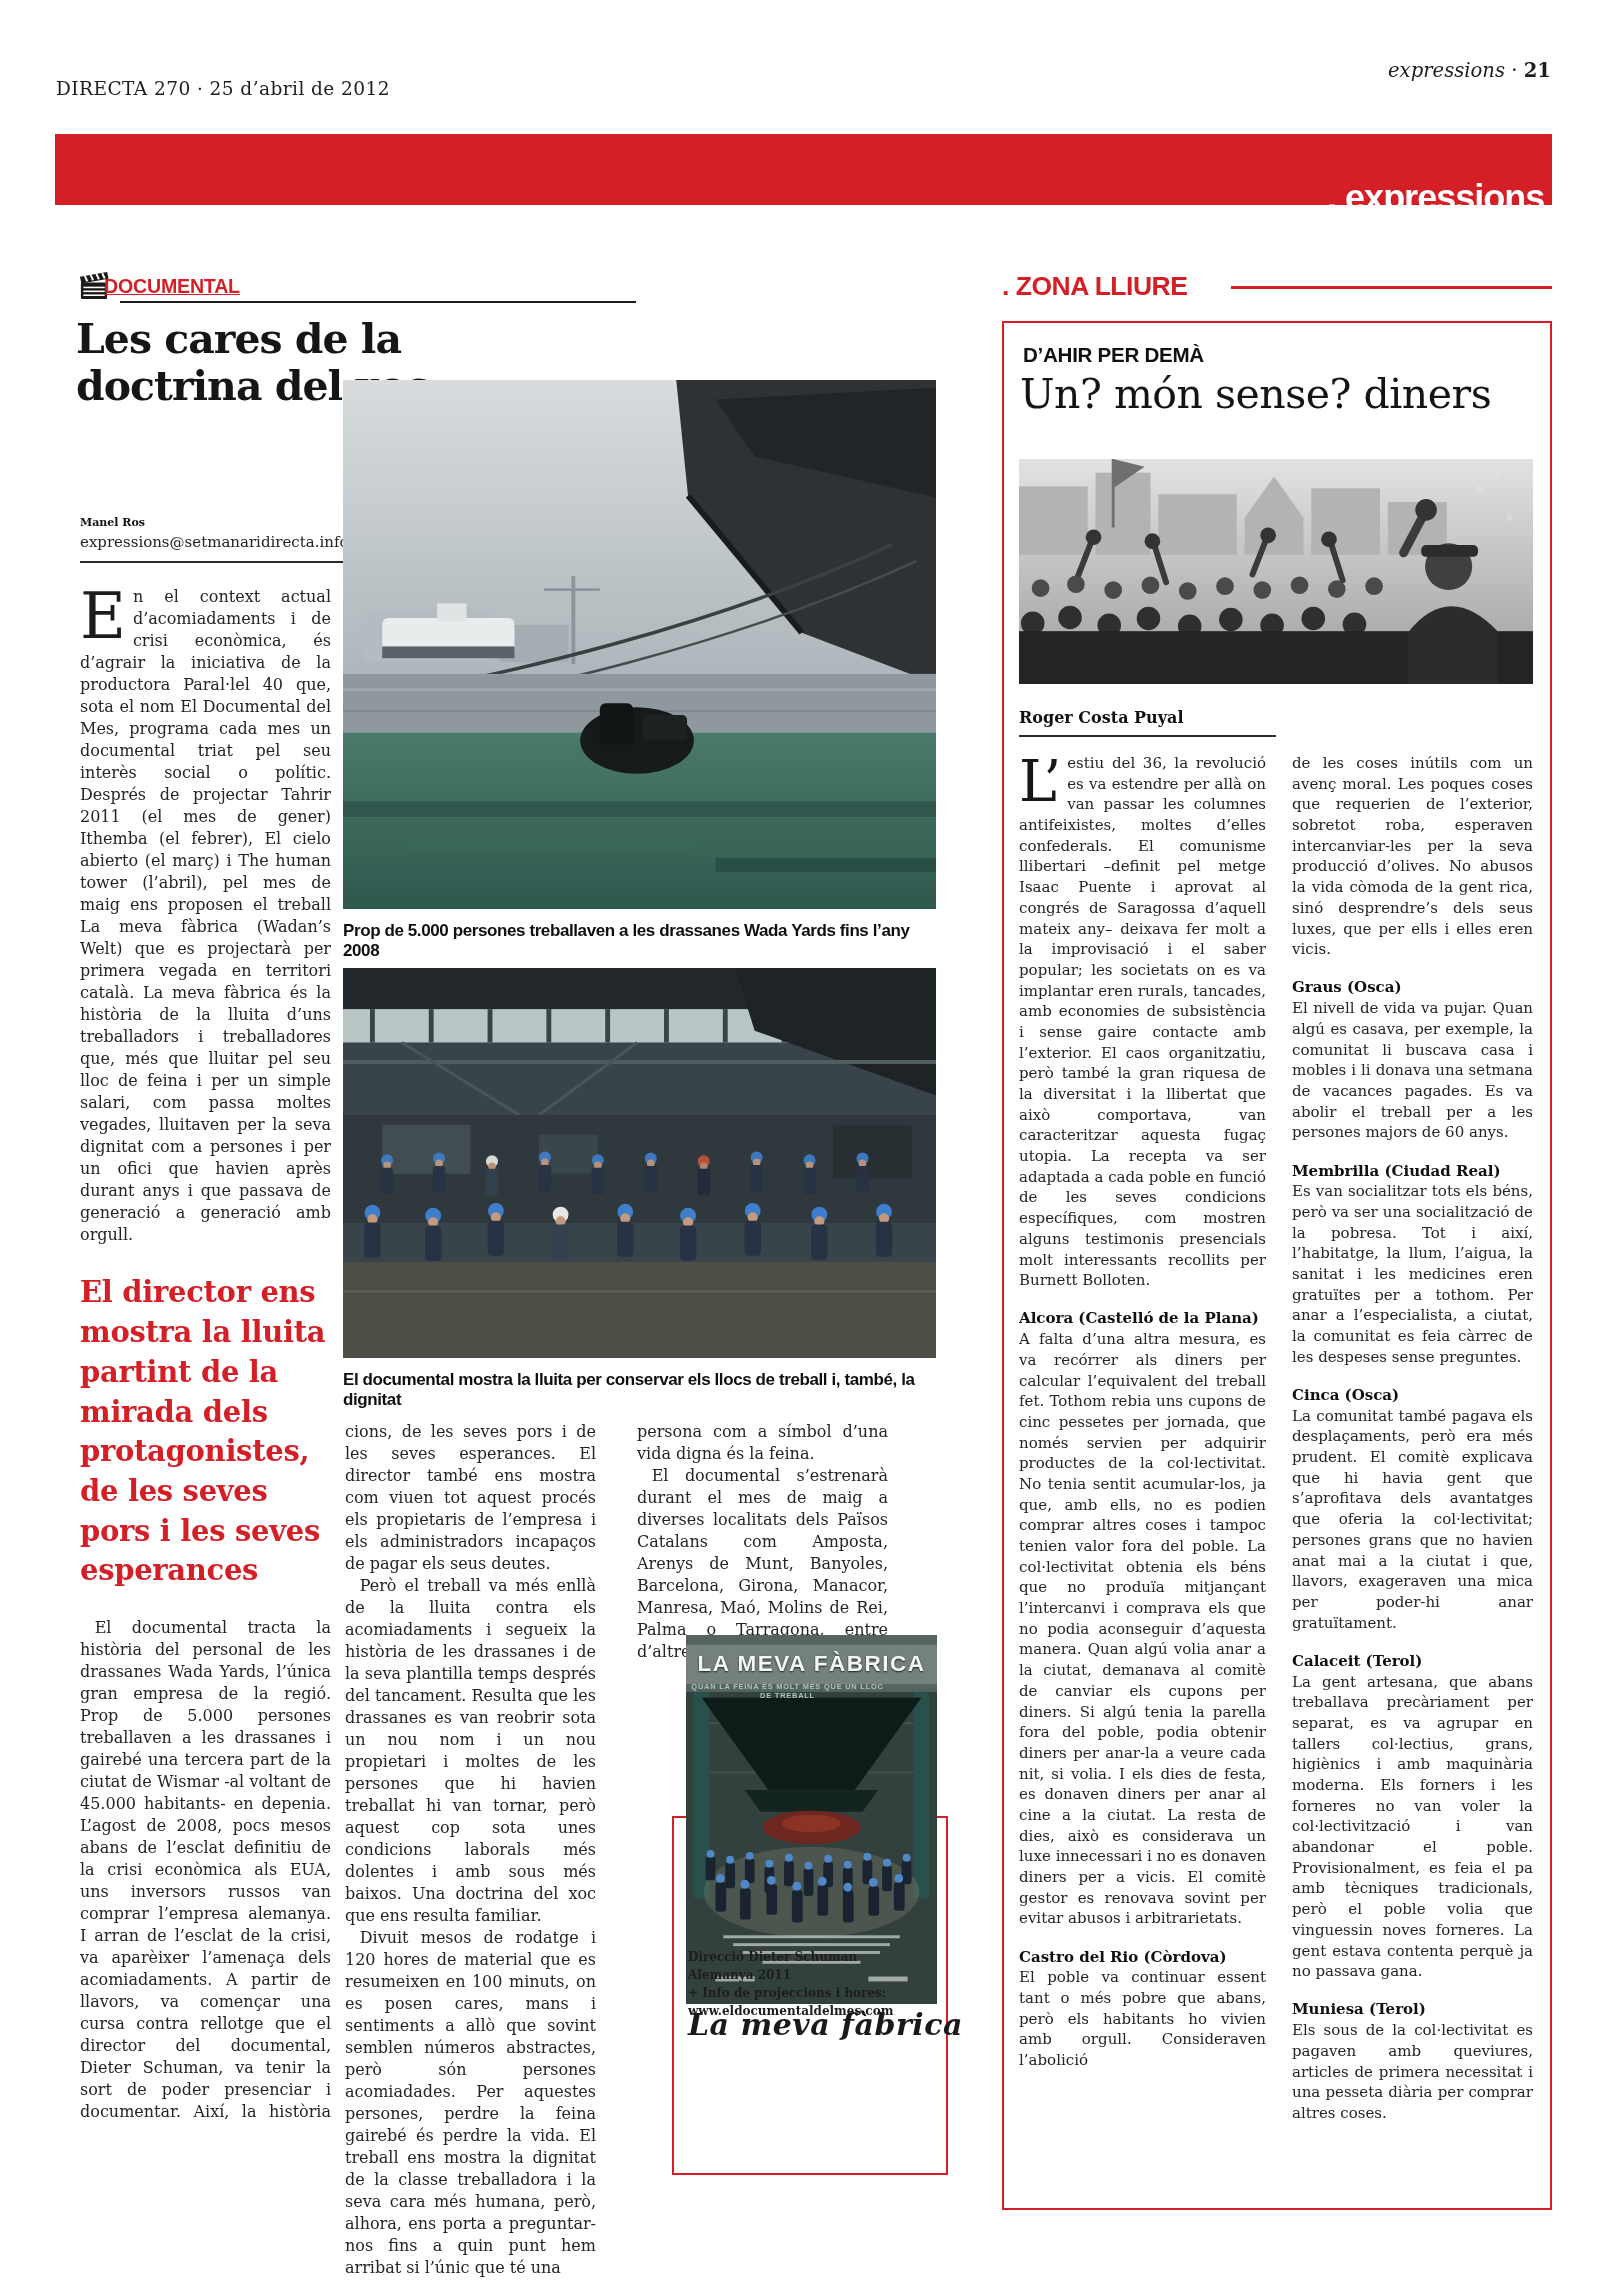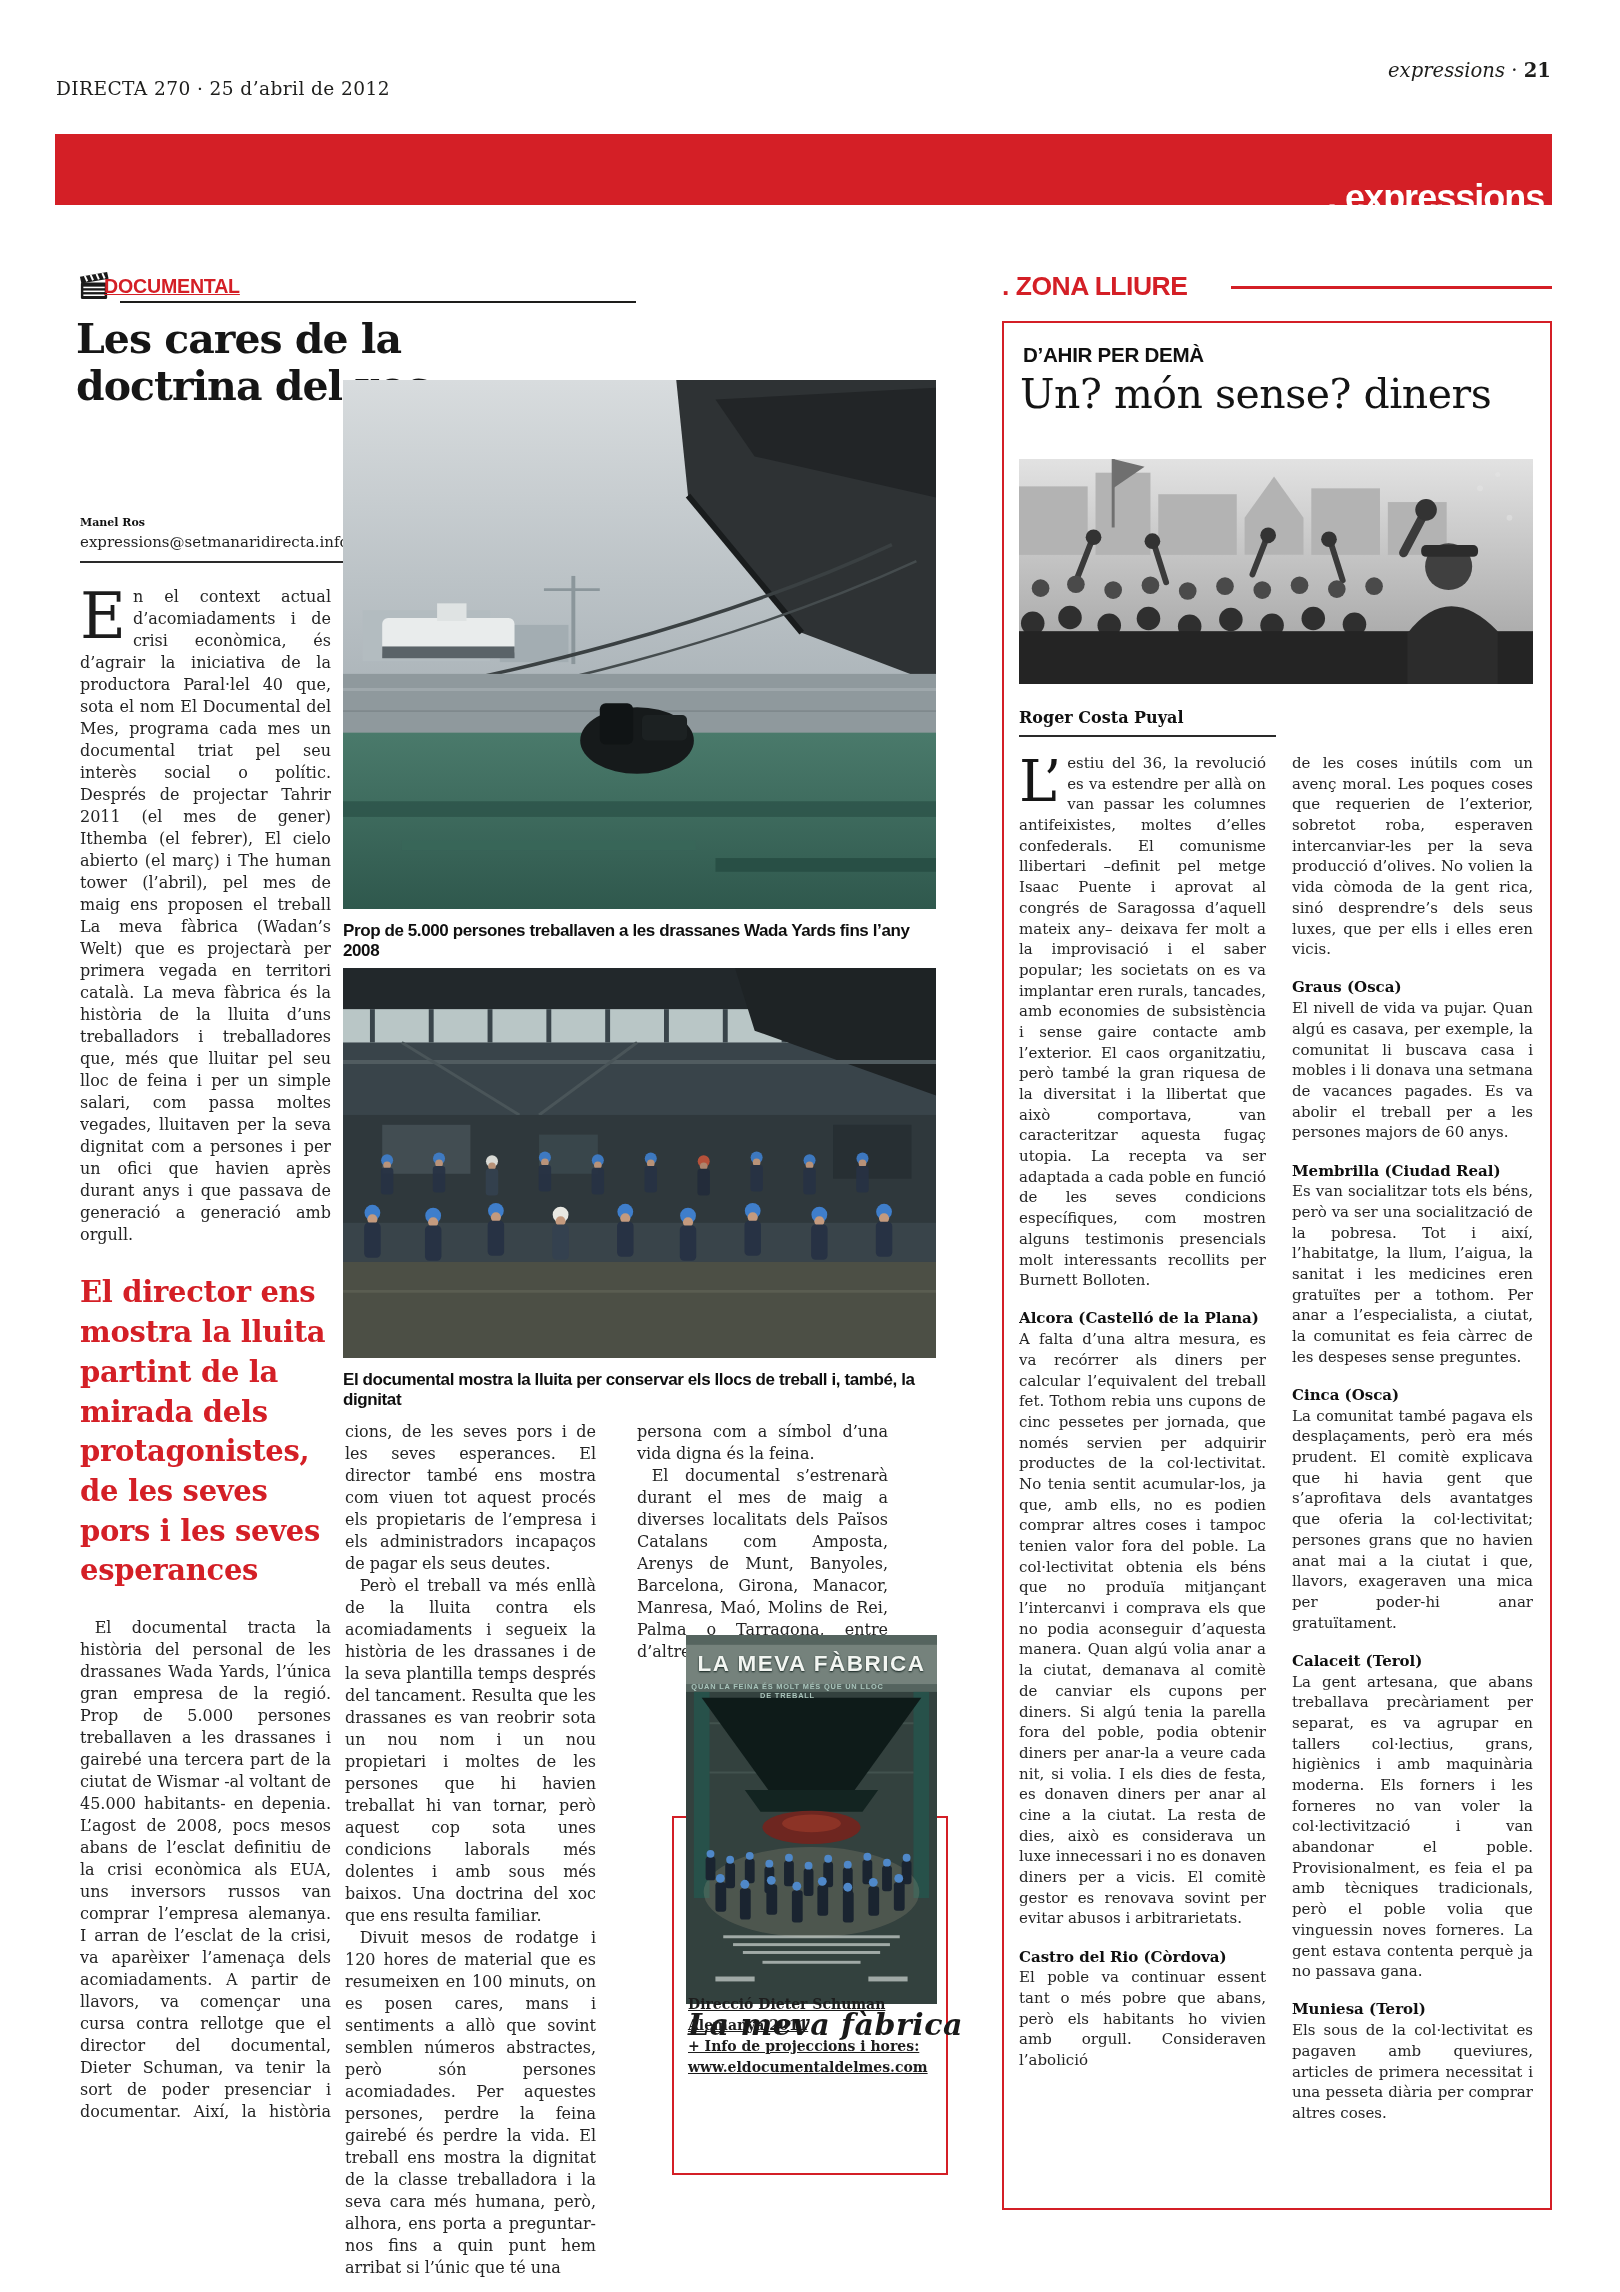--- a/index.html
+++ b/index.html
@@ -49,22 +49,22 @@
   
   .film-box{position:absolute;left:672px;top:1816px;width:272px;height:355px;border:2px solid var(--red);background:#fff;}
   .poster{position:absolute;left:686px;top:1635px;width:251px;height:369px;overflow:hidden;background:#33413e;}
   .poster svg{display:block;width:100%;height:100%;}
   .poster-title{position:absolute;left:686px;top:1651px;width:251px;text-align:center;color:#f3f6f2;
         font:700 22.5px "Liberation Sans",sans-serif;letter-spacing:1.5px;text-shadow:0 1px 2px #10201d;}
   .poster-tagline{position:absolute;left:686px;top:1682px;width:203px;text-align:center;color:#a9c4bb;
         font:700 7.4px "Liberation Sans",sans-serif;letter-spacing:0.8px;}
   .film-title{position:absolute;left:688px;top:2007px;color:#191919;
         font-style:italic;font-weight:700;font-size:30px;letter-spacing:0.5px;}
-  .film-credits{position:absolute;left:688px;top:1994px;width:245px;color:#1d1d1d;
-        font-weight:700;font-size:14px;line-height:1.5;text-decoration:underline;}
+  .film-credits{position:absolute;left:688px;top:1948px;width:245px;color:#1d1d1d;
+        font-weight:700;font-size:12px;line-height:1.5;}
 
   
   .zl-label{position:absolute;left:1002px;top:271px;color:var(--red);
         font:700 26.5px "Liberation Sans",sans-serif;letter-spacing:-0.5px;}
   .zl-rule{position:absolute;left:1231px;top:286px;width:321px;height:2.9px;background:var(--red);}
   .zl-box{position:absolute;left:1002px;top:321px;width:546px;height:1885px;border:2px solid var(--red);background:#fff;}
   .zl-kicker{position:absolute;left:1023px;top:343px;color:#101010;
         font:700 20.6px "Liberation Sans",sans-serif;letter-spacing:-0.3px;}
   .zl-title{position:absolute;left:1020px;top:370px;color:#141414;font-size:41px;font-weight:400;letter-spacing:-0.5px;}
   .zl-photo{left:1019px;top:459px;width:514px;height:225px;}
@@ -415,21 +415,21 @@
       <div class="ehead">Alcora (Castelló de la Plana)</div>
       <p>A falta d’una altra mesura, es va recórrer als diners per calcular l’equivalent del treball fet. Tothom rebia uns cupons de cinc pessetes per jornada, que només servien per adquirir productes de la col·lectivitat. No tenia sentit acumular-los, ja que, amb ells, no es podien comprar altres coses i tampoc tenien valor fora del poble. La col·lectivitat obtenia els béns que no produïa mitjançant l’intercanvi i comprava els que no podia aconseguir d’aquesta manera. Quan algú volia anar a la ciutat, demanava al comitè de canviar els cupons per diners. Si algú tenia la parella fora del poble, podia obtenir diners per anar-la a veure cada nit, si volia. I els dies de festa, es donaven diners per anar al cine a la ciutat. La resta de dies, això es considerava un luxe innecessari i no es donaven diners per a vicis. El comitè gestor es renovava sovint per evitar abusos i arbitrarietats.</p>
     </div>
     <div class="entry">
       <div class="ehead">Castro del Rio (Còrdova)</div>
       <p>El poble va continuar essent tant o més pobre que abans, però els habitants ho vivien amb orgull. Consideraven l’abolició</p>
     </div>
   </div>
 
   <div class="zl-colB zl-col">
-    <p>de les coses inútils com un avenç moral. Les poques coses que requerien de l’exterior, sobretot roba, esperaven intercanviar-les per la seva producció d’olives. No volien la vida còmoda de la gent rica, sinó desprendre’s dels seus luxes, que per ells i elles eren vicis.</p>
+    <p>de les coses inútils com un avenç moral. Les poques coses que requerien de l’exterior, sobretot roba, esperaven intercanviar-les per la seva producció d’olives. No abusos la vida còmoda de la gent rica, sinó desprendre’s dels seus luxes, que per ells i elles eren vicis.</p>
     <div class="entry">
       <div class="ehead">Graus (Osca)</div>
       <p>El nivell de vida va pujar. Quan algú es casava, per exemple, la comunitat li buscava casa i mobles i li donava una setmana de vacances pagades. Es va abolir el treball per a les persones majors de 60 anys.</p>
     </div>
     <div class="entry">
       <div class="ehead">Membrilla (Ciudad Real)</div>
       <p>Es van socialitzar tots els béns, però va ser una socialització de la pobresa. Tot i així, l’habitatge, la llum, l’aigua, la sanitat i les medicines eren gratuïtes per a tothom. Per anar a l’especialista, a ciutat, la comunitat es feia càrrec de les despeses sense preguntes.</p>
     </div>
     <div class="entry">
       <div class="ehead">Cinca (Osca)</div>

